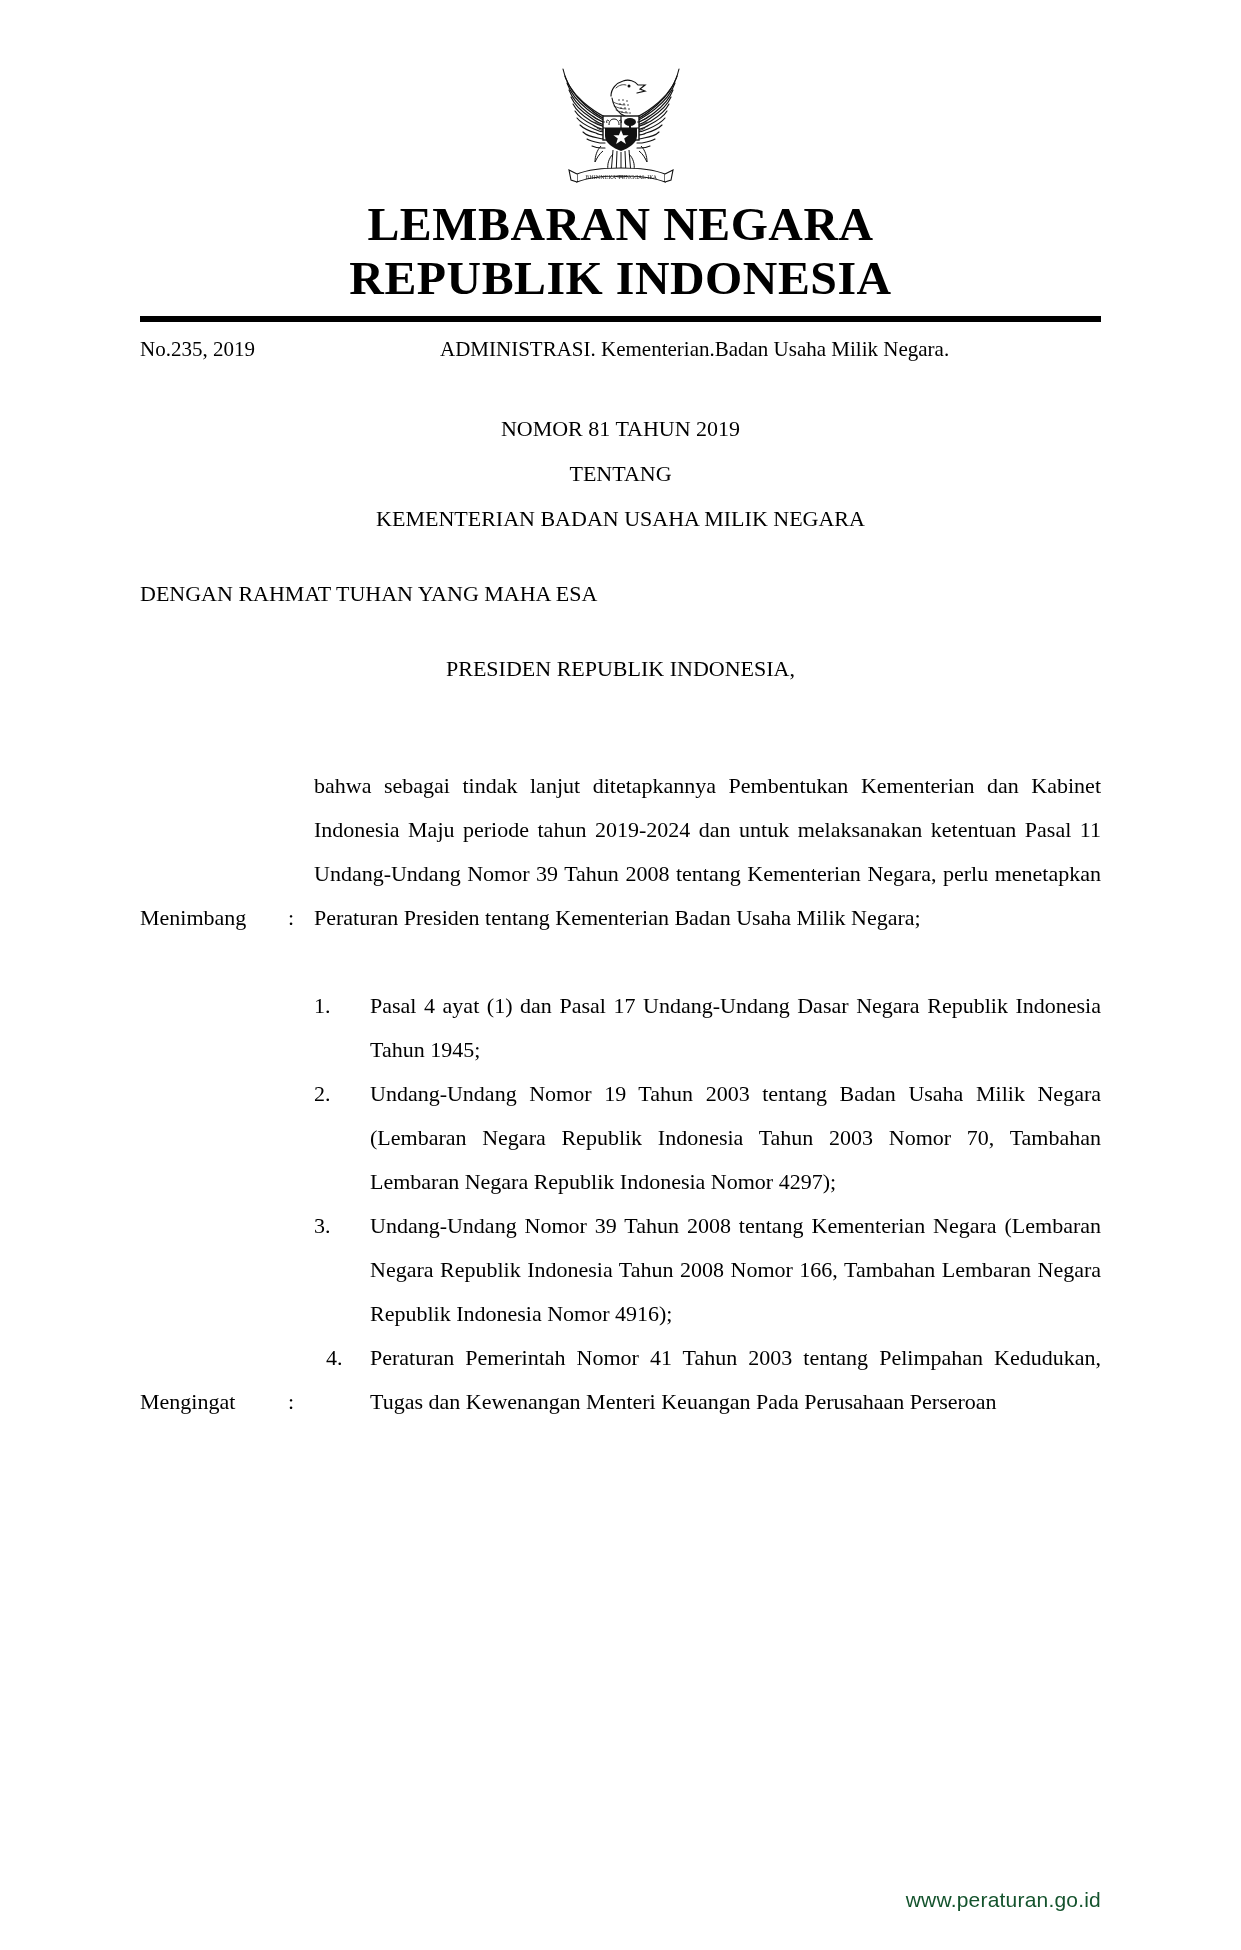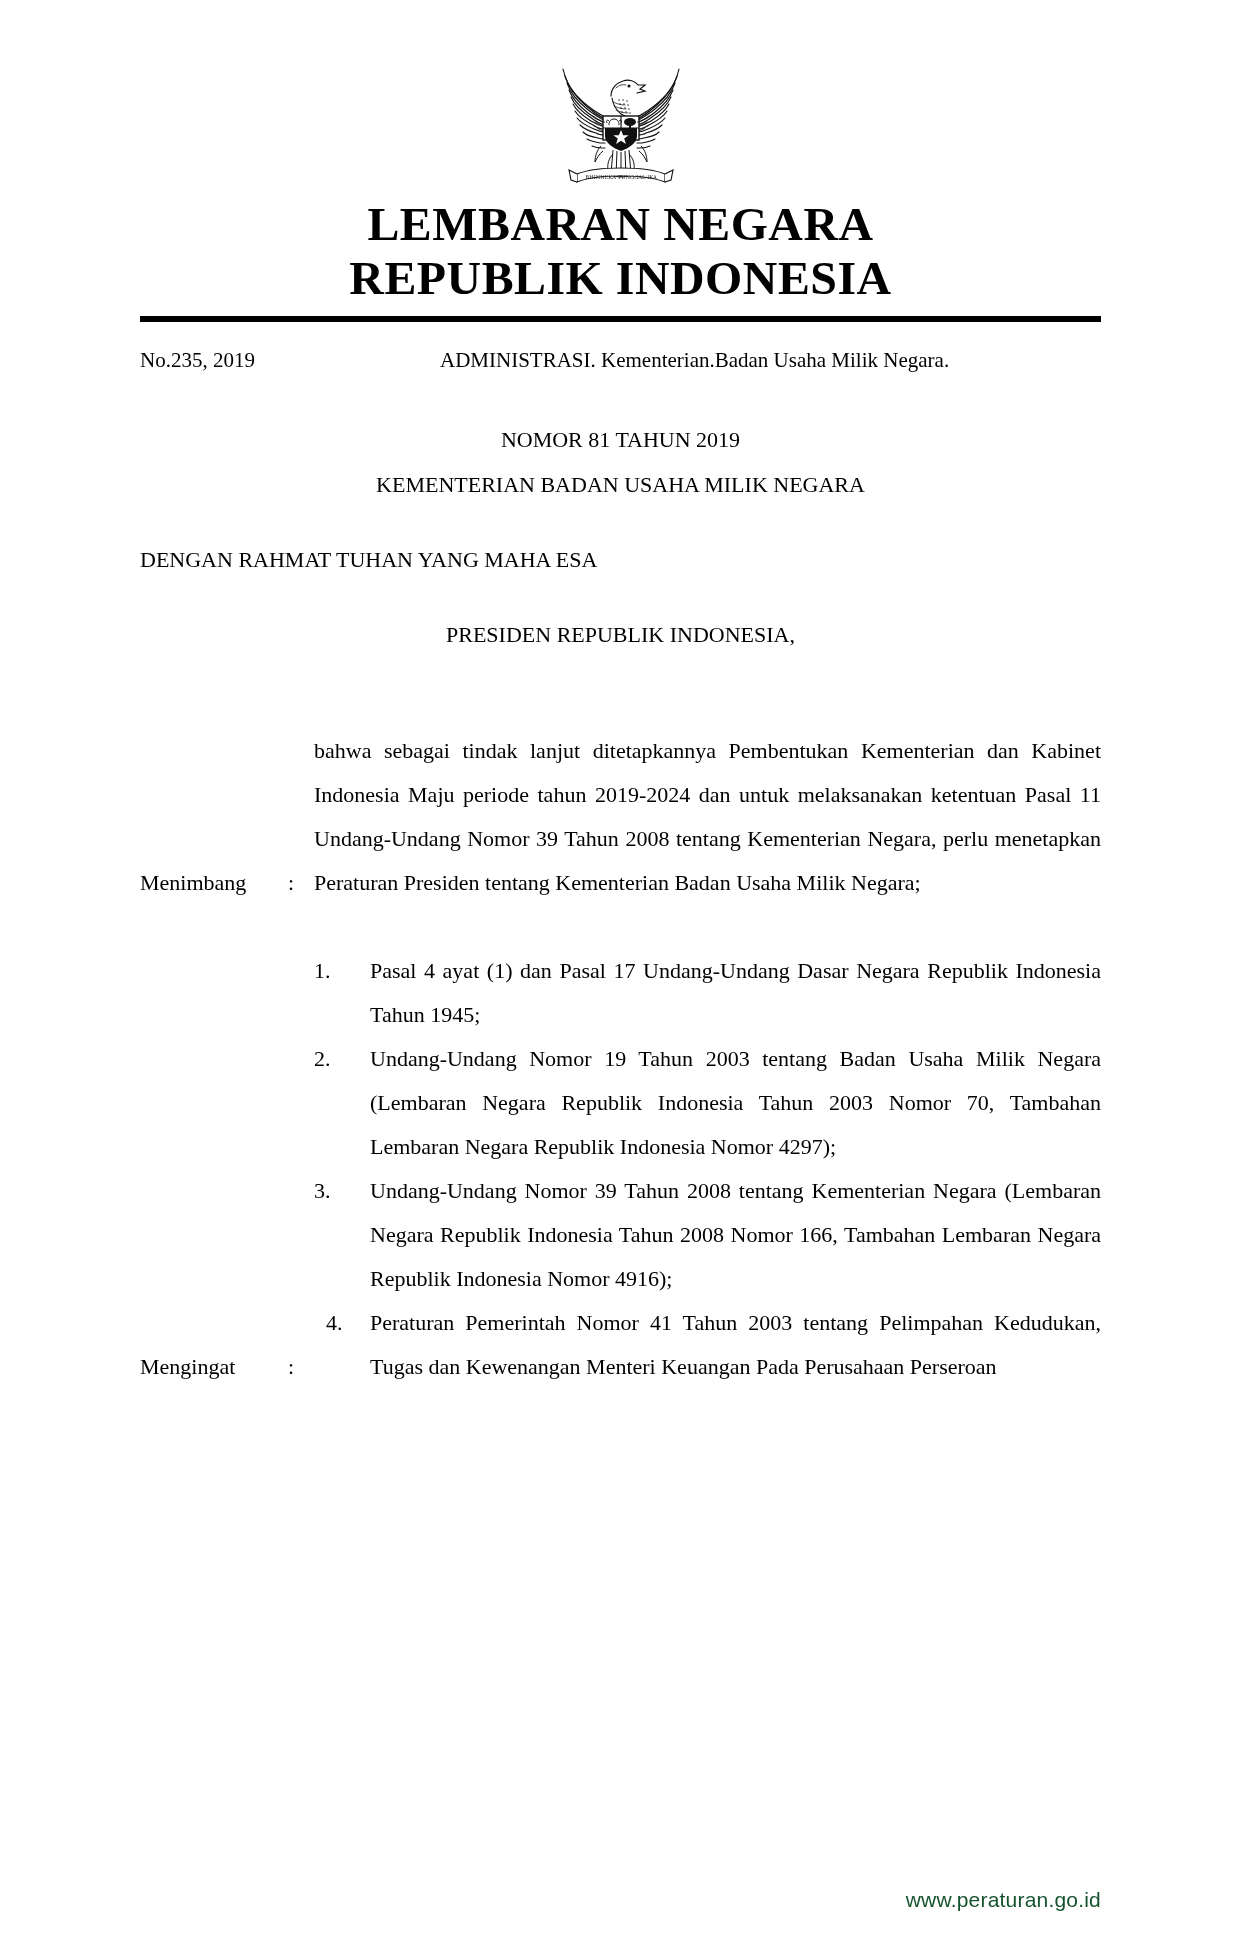--- a/index.html
+++ b/index.html
@@ -59,21 +59,21 @@
     margin-top: 10px;
     border-top: 6px solid #000;
     width: 100%;
     height: 0;
   }
 
   
   .gazette-line {
     display: flex;
     align-items: flex-end;
-    margin-top: 23px;
+    margin-top: 12px;
     font-size: 21px;
     line-height: 1.45;
   }
   .gazette-no {
     width: 300px;
     flex: 0 0 300px;
     white-space: nowrap;
   }
   .gazette-subject {
     flex: 1 1 auto;
@@ -287,20 +287,21 @@
 
   <div class="rule"></div>
 
   <div class="gazette-line">
     <div class="gazette-no">No.235, 2019</div>
     <div class="gazette-subject">ADMINISTRASI. Kementerian.Badan Usaha Milik Negara.</div>
   </div>
 
   <div class="title-block">
     <span class="tline">NOMOR 81 TAHUN 2019</span>
+    <span class="tline">TENTANG</span>
     <span class="tline">KEMENTERIAN BADAN USAHA MILIK NEGARA</span>
   </div>
 
   <div class="blessing">DENGAN RAHMAT TUHAN YANG MAHA ESA</div>
 
   <div class="authority">PRESIDEN REPUBLIK INDONESIA,</div>
 
   <div class="clauses">
 
     <div class="clause-row">

